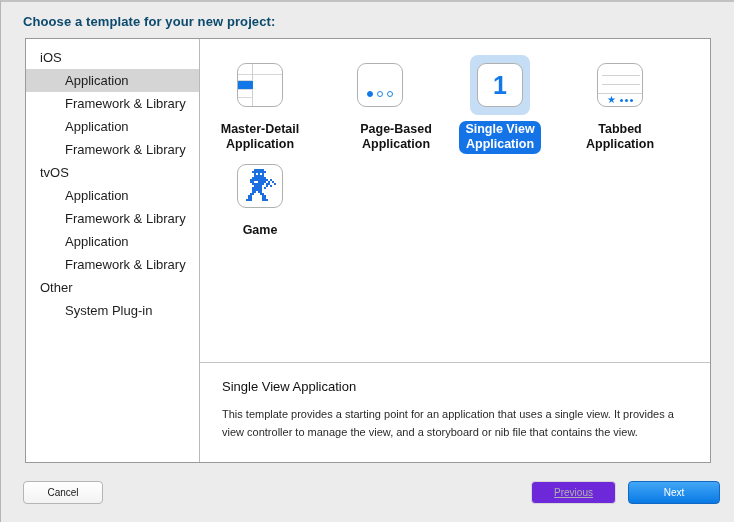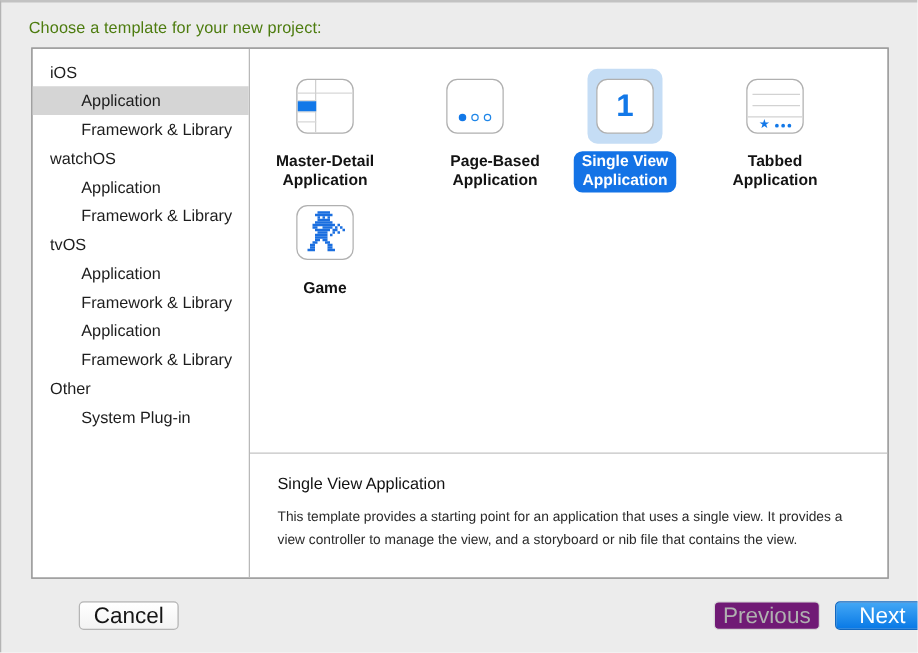--- a/index.html
+++ b/index.html
@@ -23,30 +23,31 @@
     background: #ececec;
     box-sizing: border-box;
     border-left: 1px solid #b4b4b4;
     border-top: 2px solid #c2c2c2;
   }
   .prompt {
     position: absolute;
     left: 22px;
     top: 12px;
     font-size: 13px;
-    color: #4d7c0f;
+    color: #0c4a6e;
     letter-spacing: 0.1px;
+    font-weight: bold;
   }
   .content-frame {
     position: absolute;
     left: 24px;
     top: 36px;
     width: 686px;
     height: 425px;
-    background: #a3a3a3;
+    background: #1d4ed8;
     border: 1px solid #9a9a9a;
     box-sizing: border-box;
     display: flex;
     overflow: hidden;
   }
   
   .sidebar {
     width: 174px;
     background: #ffffff;
     border-right: 1px solid #b9b9b9;
@@ -249,68 +250,67 @@
     position: absolute;
     left: 0;
     top: 470px;
     width: 734px;
     height: 52px;
   }
   .btn {
     position: absolute;
     height: 23px;
     border-radius: 4px;
-    font-size: 18px;
+    font-size: 10px;
     display: flex;
     align-items: center;
     justify-content: center;
     box-sizing: border-box;
     cursor: default;
     user-select: none;
-    margin-left: 40px;
   }
   .btn-cancel {
     left: 22px;
     top: 9px;
     width: 80px;
     background: linear-gradient(#ffffff, #f3f3f3);
     border: 1px solid #b5b5b5;
     color: #161616;
   }
   .btn-prev {
     left: 530px;
     top: 9px;
     width: 85px;
-    background: #701a75;
+    background: #6d28d9;
     border: 1px solid #d7d7d7;
     color: #b0b0b0;
+    text-decoration: underline;
   }
   .btn-next {
     left: 627px;
     top: 9px;
-    width: 76px;
+    width: 92px;
     background: linear-gradient(#43a7f5, #0879e6);
     border: 1px solid #1268c0;
     color: #ffffff;
   }
 </style>
 </head>
 <body>
 
 <div class="window">
 
   <div class="prompt">Choose a template for your new project:</div>
 
   <div class="content-frame">
 
     <div class="sidebar" id="sidebar">
         <div class="side-row">iOS</div>
         <div class="side-row child selected">Application</div>
         <div class="side-row child">Framework &amp; Library</div>
-        <div class="side-row">watchOS</div>
         <div class="side-row child">Application</div>
         <div class="side-row child">Framework &amp; Library</div>
         <div class="side-row">tvOS</div>
         <div class="side-row child">Application</div>
         <div class="side-row child">Framework &amp; Library</div>
         <div class="side-row child">Application</div>
         <div class="side-row child">Framework &amp; Library</div>
         <div class="side-row">Other</div>
         <div class="side-row child">System Plug-in</div>
       </div>

